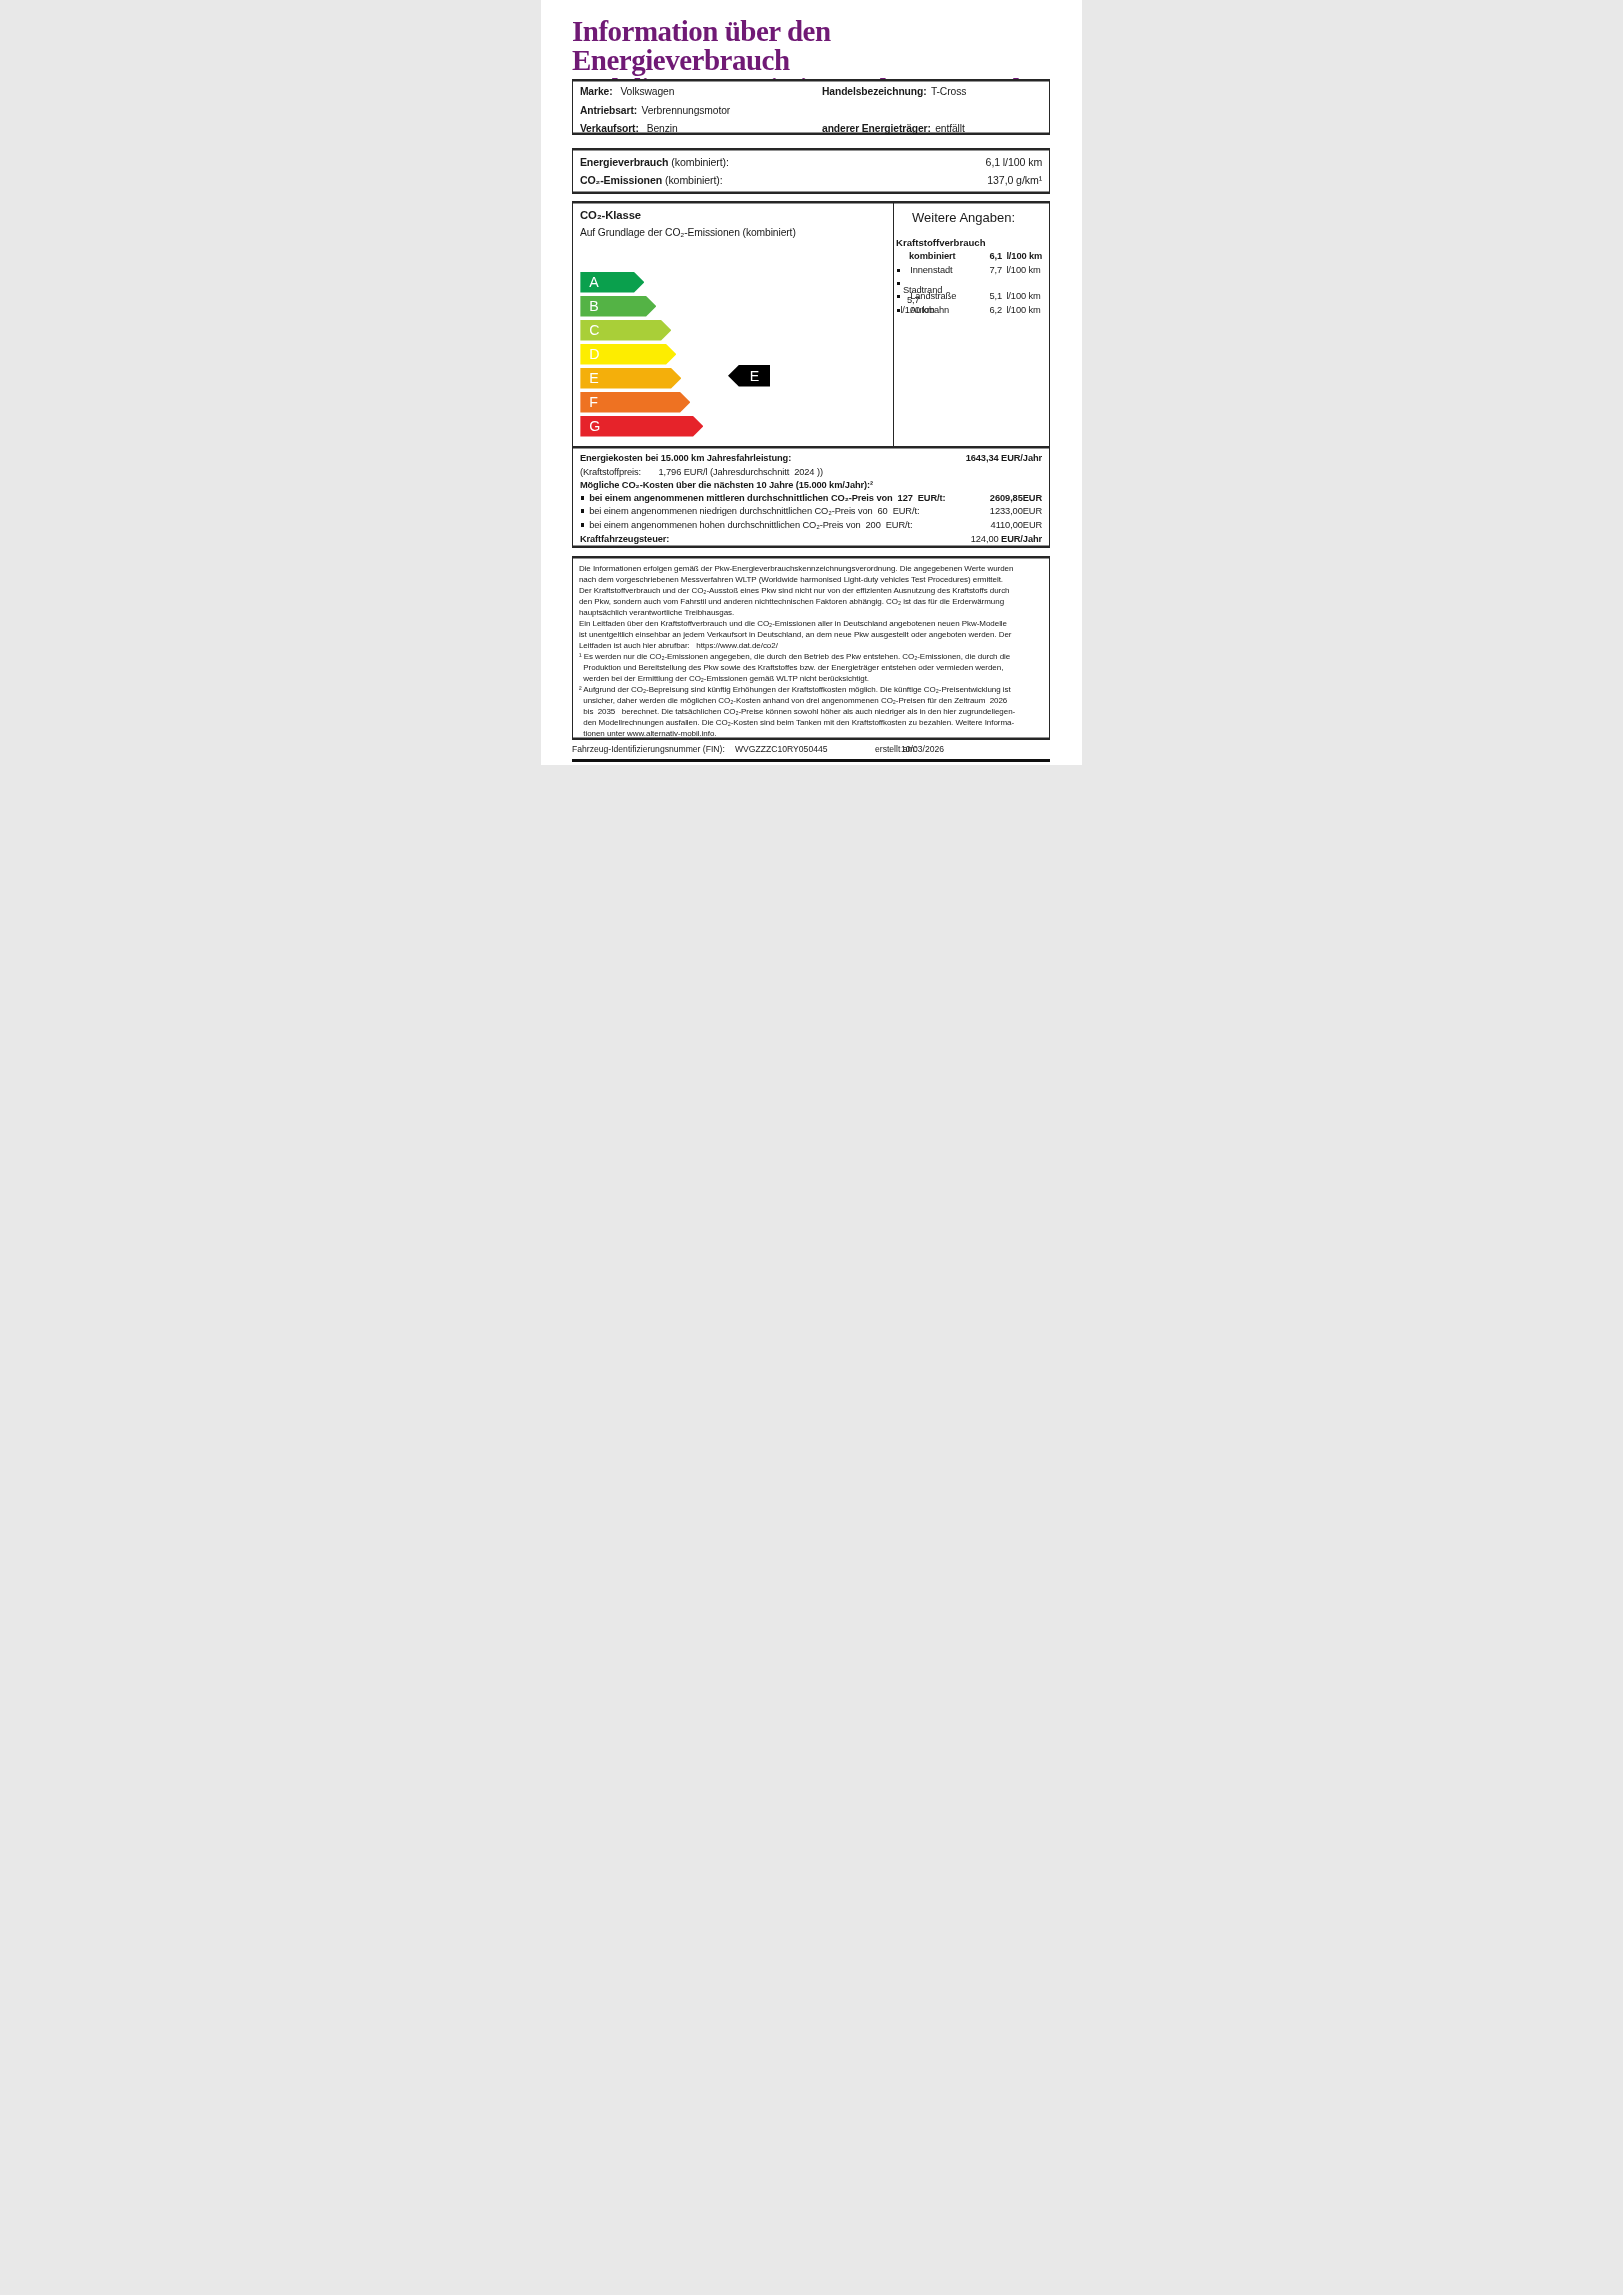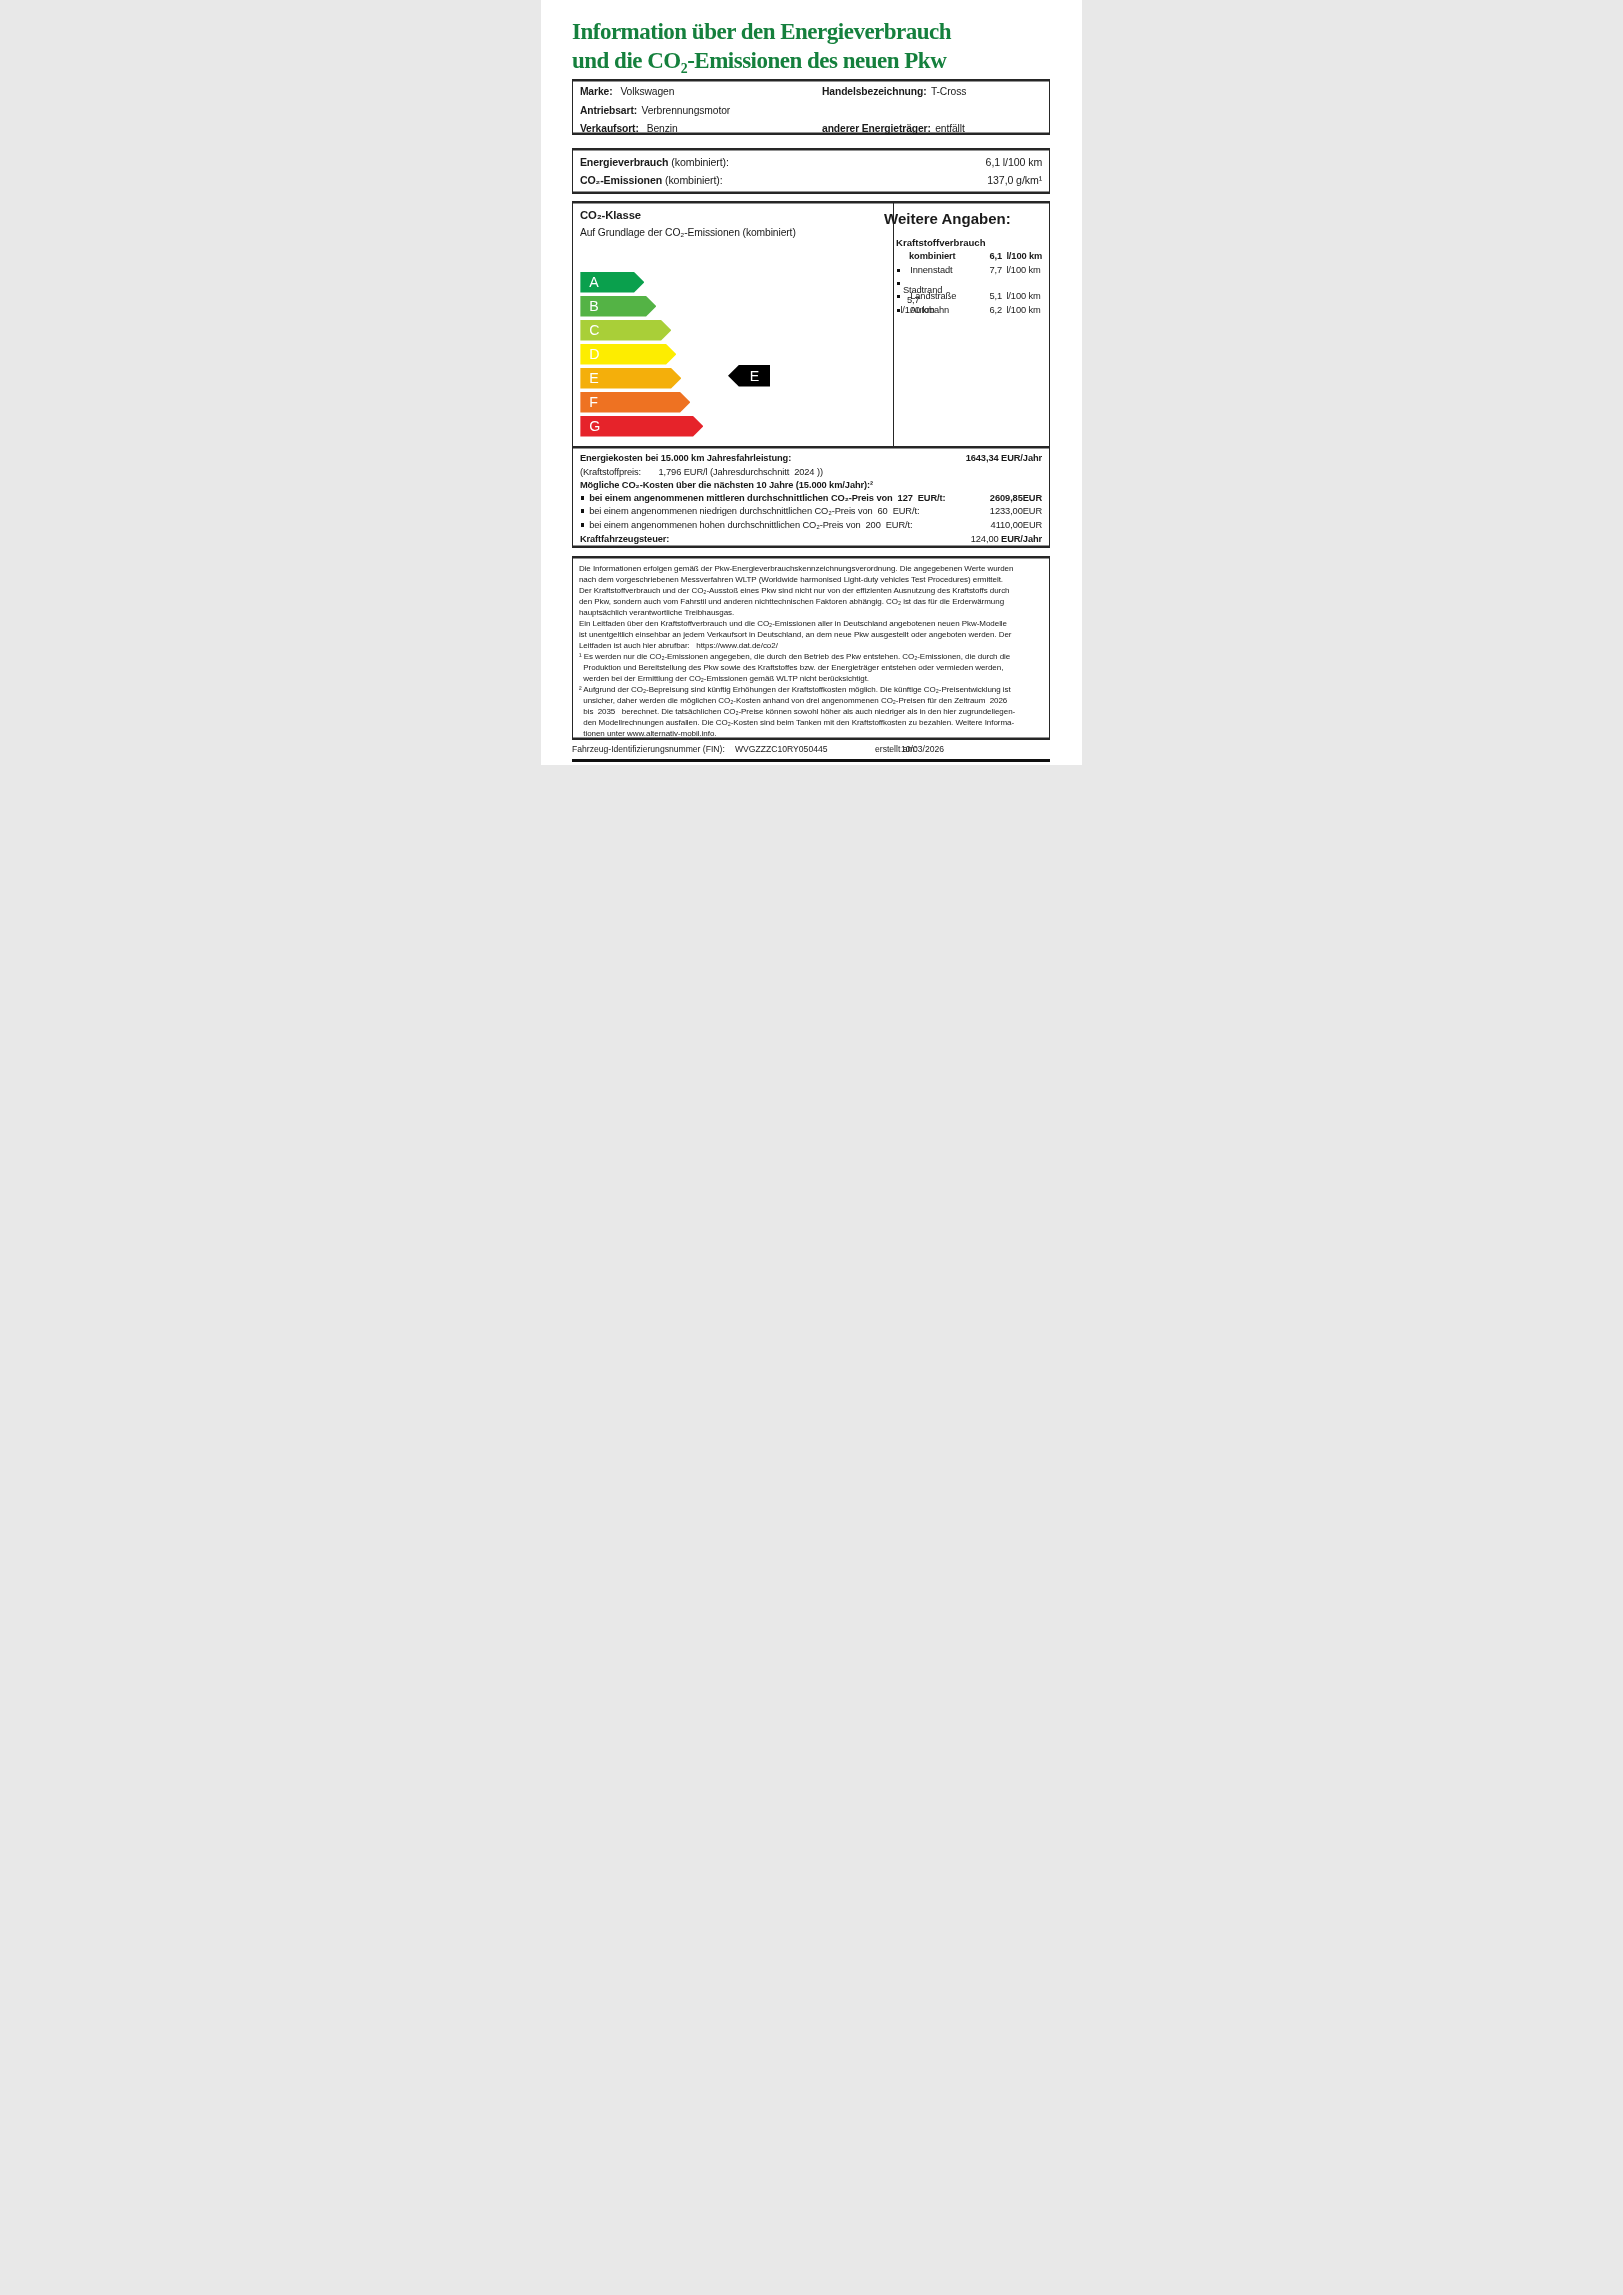--- a/index.html
+++ b/index.html
@@ -12,22 +12,22 @@
     color:#1a1a1a;
     overflow:hidden;
   }
   *{box-sizing:border-box;}
   .pre{white-space:pre-wrap;}
 
   
   .title{
     position:absolute;left:31px;top:16.7px;width:481px;
     font-family:"Liberation Serif","DejaVu Serif",serif;
-    font-weight:700;font-size:23px;line-height:29px;
-    letter-spacing:-0.5px;color:#15803d;
+    font-weight:700;font-size:29px;line-height:29px;
+    letter-spacing:-0.5px;color:#701a75;
   }
 
   
   .box{
     position:absolute;left:31px;width:478px;background:#fff;
     border:1px solid #262626;border-top-width:2px;border-bottom-width:2px;
     box-shadow:inset 0 1px 0 #929292, inset 0 -1px 0 #929292;
   }
   .b1{top:79px;height:56px;}
   .b2{top:148px;height:46px;}
@@ -66,21 +66,21 @@
   .aG{top:213px;width:123px;}
 
   .rating{
     position:absolute;left:155px;top:162px;width:42px;height:21.6px;
     clip-path:polygon(0 50%, 10.8px 0, 100% 0, 100% 100%, 10.8px 100%);
     color:#fff;font-size:14.2px;display:flex;align-items:center;justify-content:center;
     padding-left:10.8px;
   }
 
   
-  .wa-head{position:absolute;left:311px;top:6.9px;font-size:15px;font-weight:700;}
+  .wa-head{position:absolute;left:339px;top:6.9px;font-size:13px;font-weight:400;}
   .wa-kv{position:absolute;left:323px;top:34px;font-size:9.6px;font-weight:700;}
   .warow{position:absolute;left:323px;width:151px;display:flex;font-size:9.3px;letter-spacing:-0.1px;}
   .warow .blt{width:3.4px;height:3.4px;background:#111;margin:3.9px 2.9px 0 1px;flex:none;}
   .warow .lbl{flex:1;padding-left:6.9px;}
   .warow.komb .lbl{padding-left:13px;font-weight:700;}
   .warow .num{width:23.6px;text-align:right;flex:none;}
   .warow .unit{width:45px;padding-left:4.4px;flex:none;}
   .warow.komb{top:48px;font-weight:700;}
   .wr1{top:62px;} .wr2{top:75px;flex-direction:column;} .wr3{top:88px;} .wr4{top:102px;}
 

